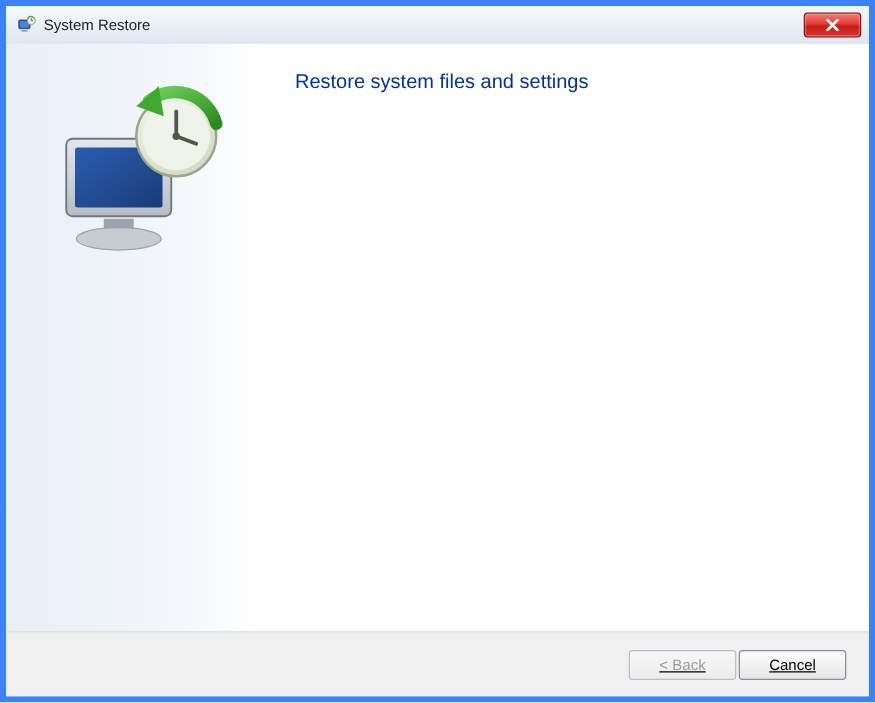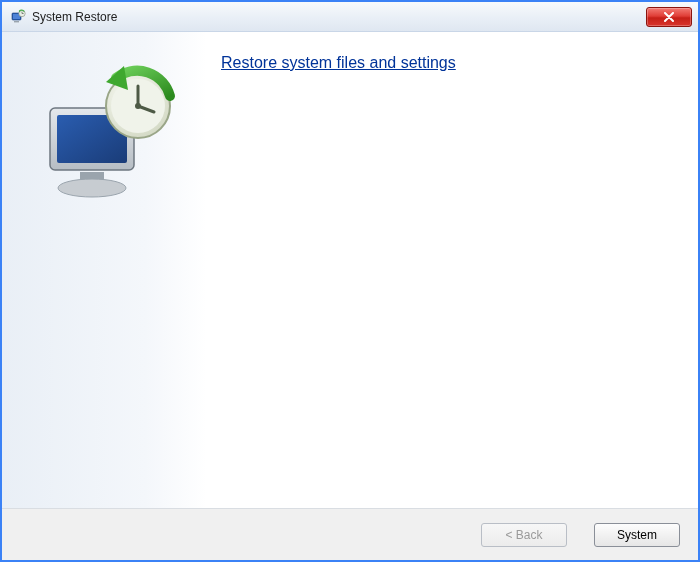--- a/index.html
+++ b/index.html
@@ -9,21 +9,21 @@
       font-family: 'Segoe UI', Tahoma, sans-serif;
       font-size: 12px;
       background: #fff;
       width: 700px;
       height: 562px;
       overflow: hidden;
     }
     .window {
       width: 700px;
       height: 562px;
-      border: 2px solid #3b82f6;
+      border: 5px solid #3b82f6;
       background: #fff;
       position: relative;
       display: flex;
       flex-direction: column;
     }
     .titlebar {
       height: 30px;
       background: linear-gradient(to bottom, #f8fafc 0%, #eaf0f7 50%, #dfe7f1 100%);
       border-bottom: 1px solid #c9d6e7;
       display: flex;
@@ -77,23 +77,22 @@
       height: 170px;
       display: inline-block;
     }
     .main {
       flex: 1;
       padding: 22px 40px 10px 14px;
     }
     .heading {
       font-size: 16px;
       color: #003399;
-      margin: 0 0 34px 0;
+      margin: 0 0 34px 12px;
       font-weight: normal;
-      text-decoration: underline;
     }
     .para {
       font-size: 12px;
       color: #222;
       line-height: 1.35;
       margin: 0 0 18px 0;
     }
     .link {
       color: #0066cc;
       text-decoration: none;
@@ -101,22 +100,23 @@
       padding: 0 1px;
       cursor: pointer;
     }
     .footer {
       height: 52px;
       border-top: 1px solid #d9dde2;
       background: #f0f0f0;
       display: flex;
       align-items: center;
       justify-content: flex-end;
-      gap: 27px;
+      gap: 2px;
       padding: 0 18px;
+      text-decoration: underline;
     }
     .btn {
       min-width: 86px;
       height: 24px;
       font-size: 12px;
       font-family: inherit;
       border-radius: 3px;
       border: 1px solid #8a8f98;
       background: linear-gradient(to bottom, #fdfdfd, #e6e6e6);
       padding: 0 14px;
@@ -208,16 +208,16 @@
       </span>
     </div>
 
     <div class="main">
       <h1 class="heading">Restore system files and settings</h1>
     </div>
   </div>
 
   <div class="footer">
     <button class="btn" disabled="">&lt; Back</button>
-    <button class="btn">System</button>
+    <button class="btn">Cancel</button>
   </div>
 
 </div>
 
 </body></html>

